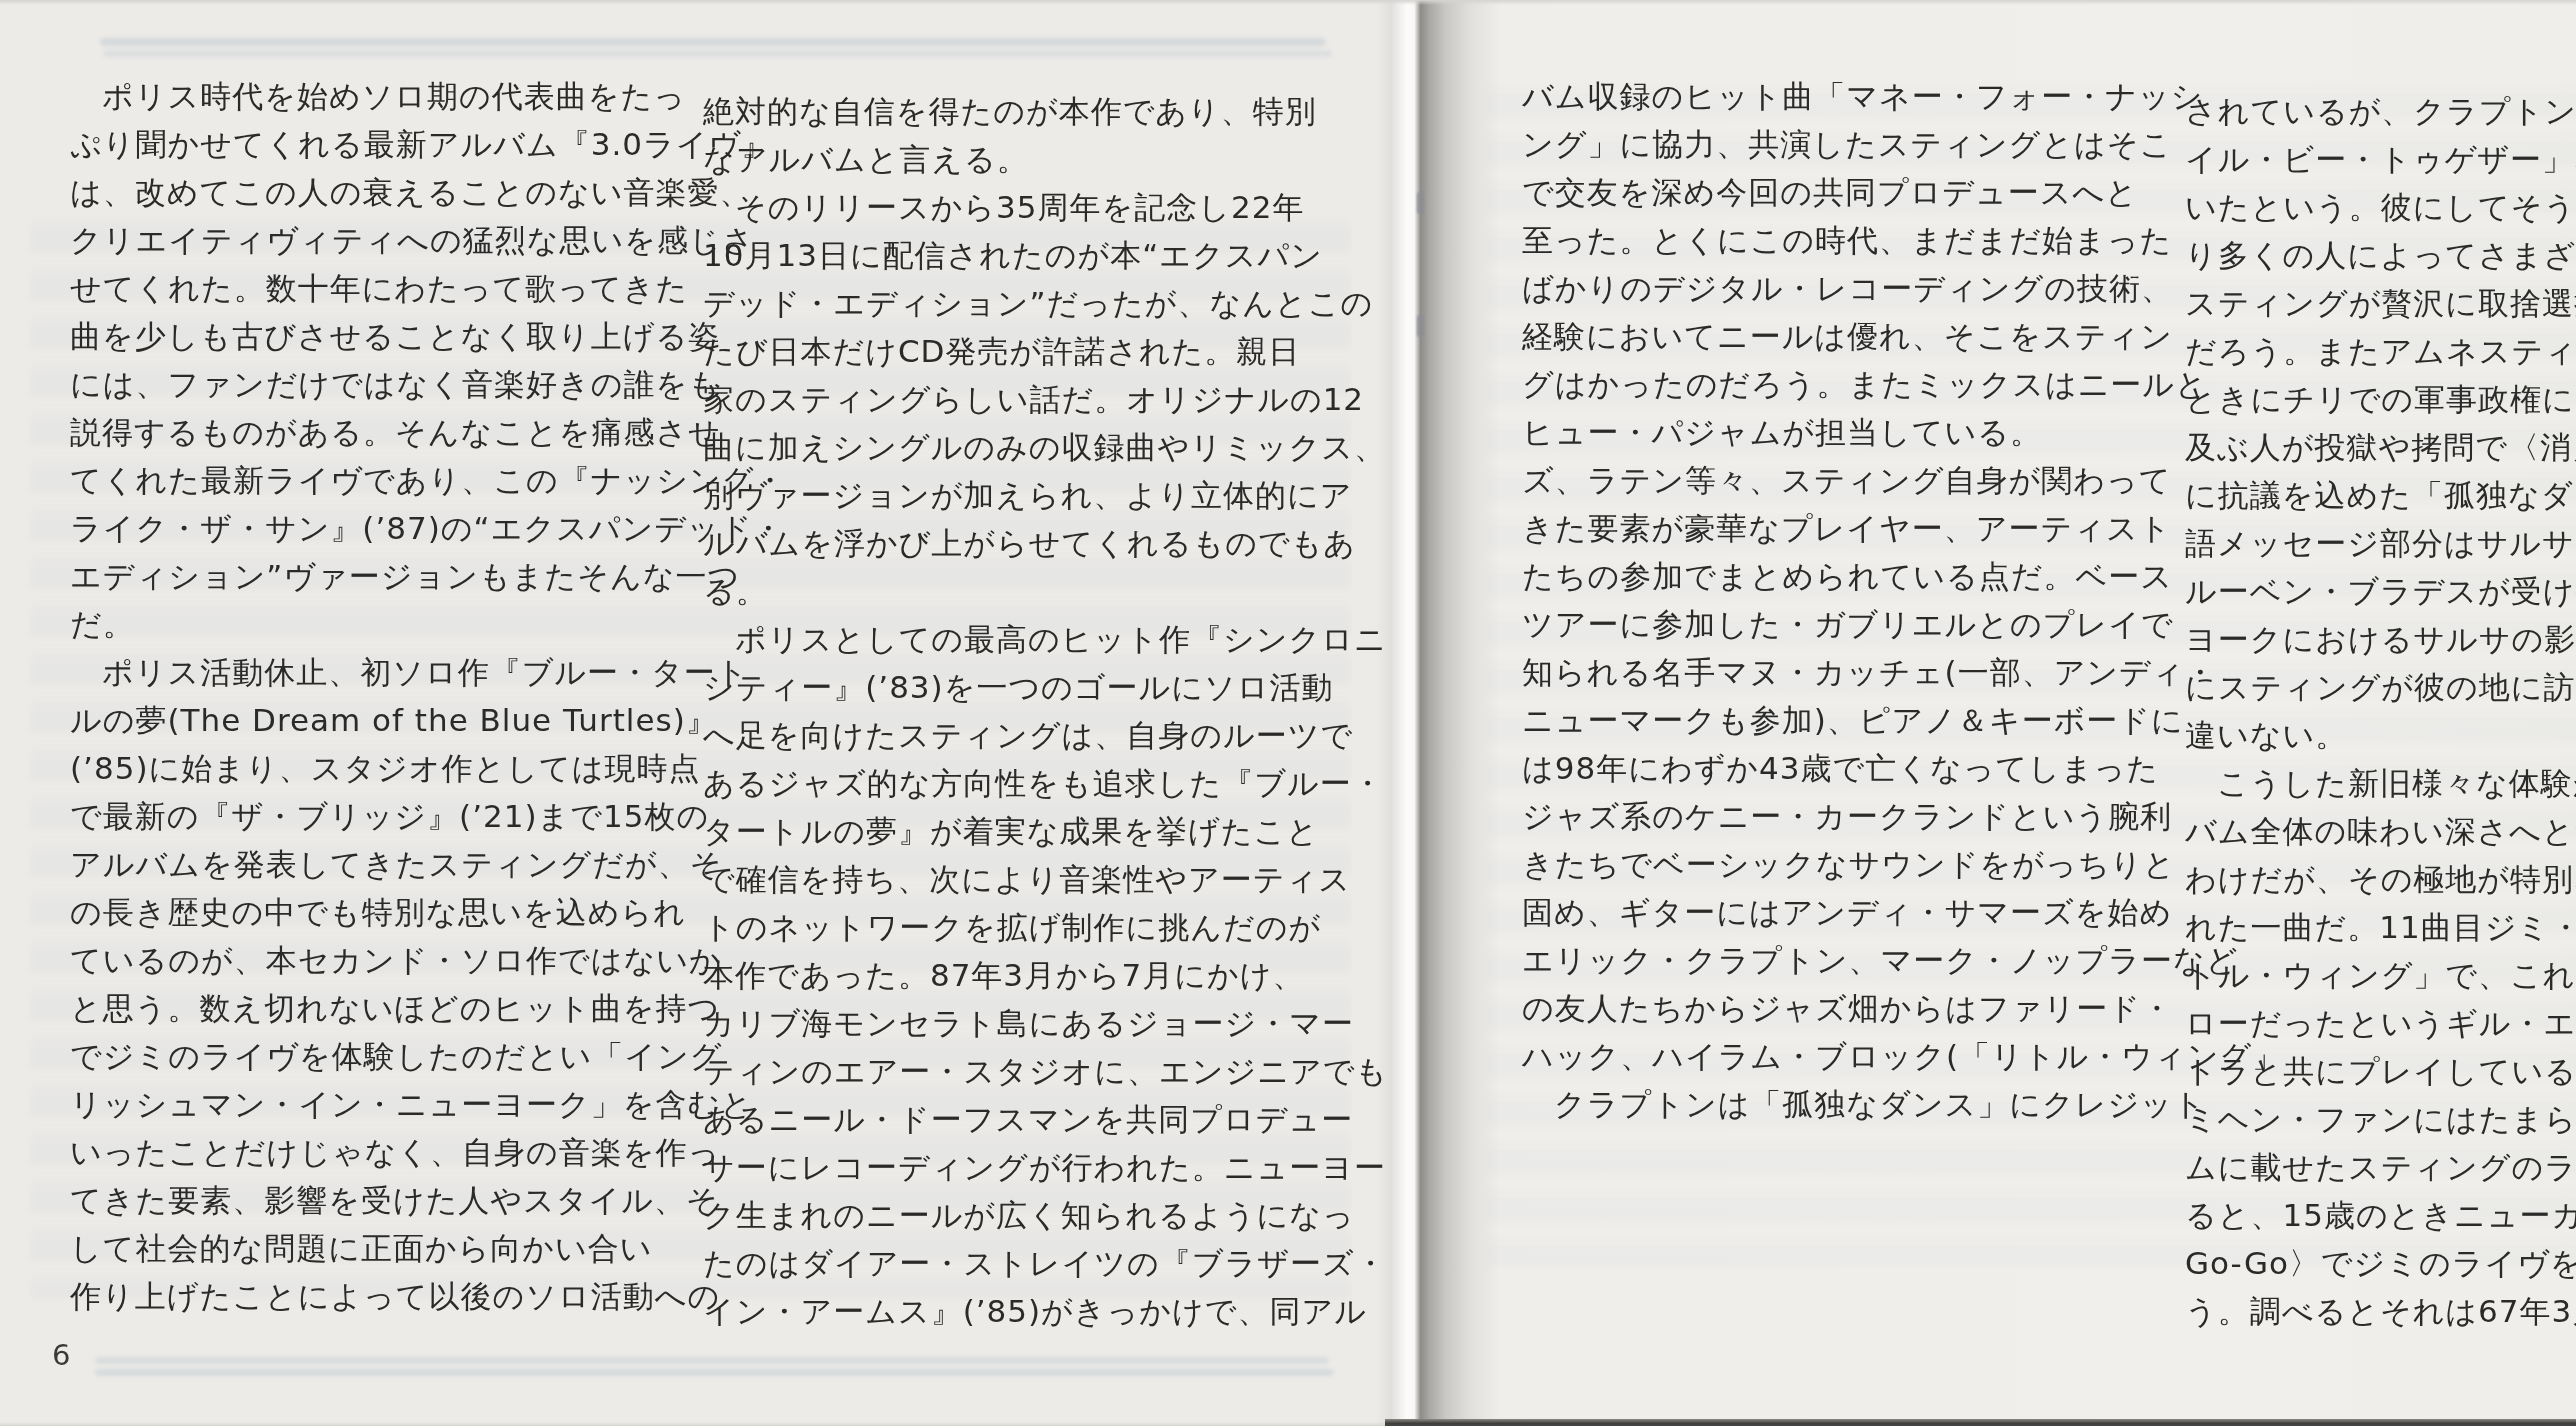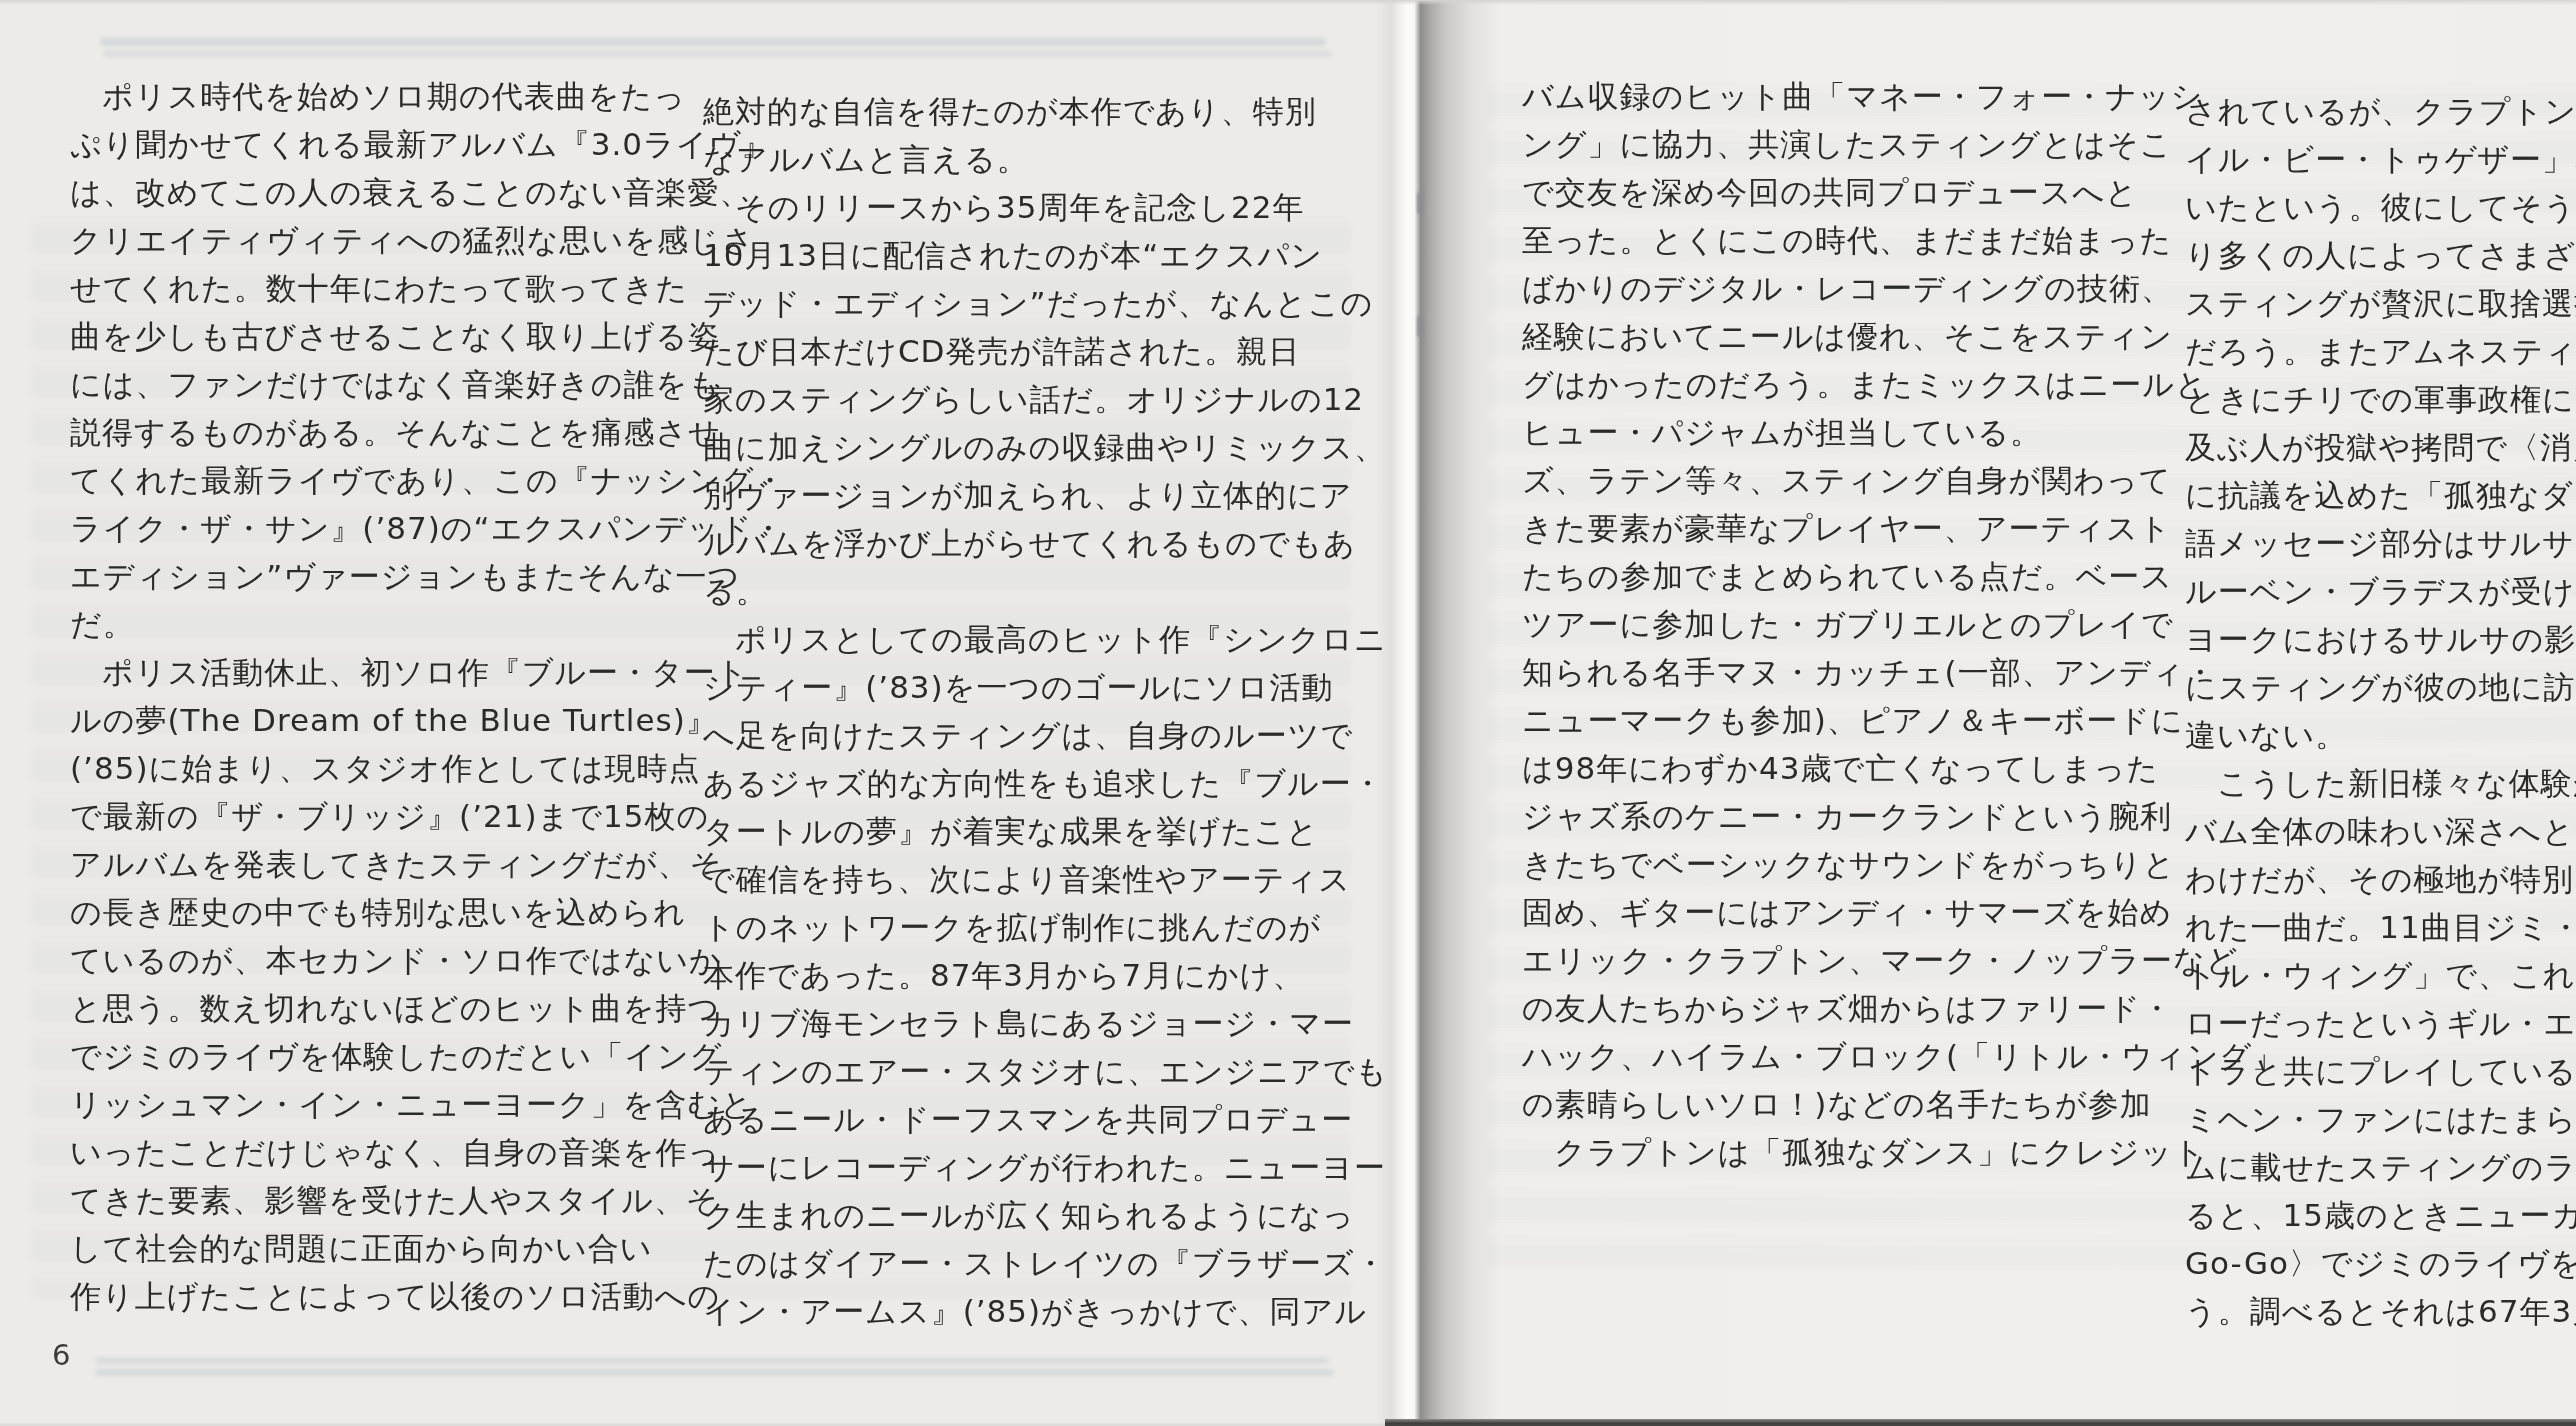--- a/index.html
+++ b/index.html
@@ -212,21 +212,20 @@
         <div class="line">ツアーに参加した・ガブリエルとのプレイで</div>
         <div class="line">知られる名手マヌ・カッチェ(一部、アンディ・</div>
         <div class="line">ニューマークも参加)、ピアノ＆キーボードに</div>
         <div class="line">は98年にわずか43歳で亡くなってしまった</div>
         <div class="line">ジャズ系のケニー・カークランドという腕利</div>
         <div class="line">きたちでベーシックなサウンドをがっちりと</div>
         <div class="line">固め、ギターにはアンディ・サマーズを始め</div>
         <div class="line">エリック・クラプトン、マーク・ノップラーなど</div>
         <div class="line">の友人たちからジャズ畑からはファリード・</div>
         <div class="line">ハック、ハイラム・ブロック(「リトル・ウィング」</div>
-        <div class="line">の素晴らしいソロ！)などの名手たちが参加</div>
         <div class="line">　クラプトンは「孤独なダンス」にクレジット</div>
       </div>
     <div class="col col-4">
         <div class="line">されているが、クラプトン自身の話によると「ウ</div>
         <div class="line">イル・ビー・トゥゲザー」などもう2〜3曲弾</div>
         <div class="line">いたという。彼にしてそうなのだから、かな</div>
         <div class="line">り多くの人によってさまざまなテイクが録られ</div>
         <div class="line">スティングが贅沢に取捨選択していったの</div>
         <div class="line">だろう。またアムネスティ・ツアーに参加した</div>
         <div class="line">ときにチリでの軍事政権による数千人にも</div>

